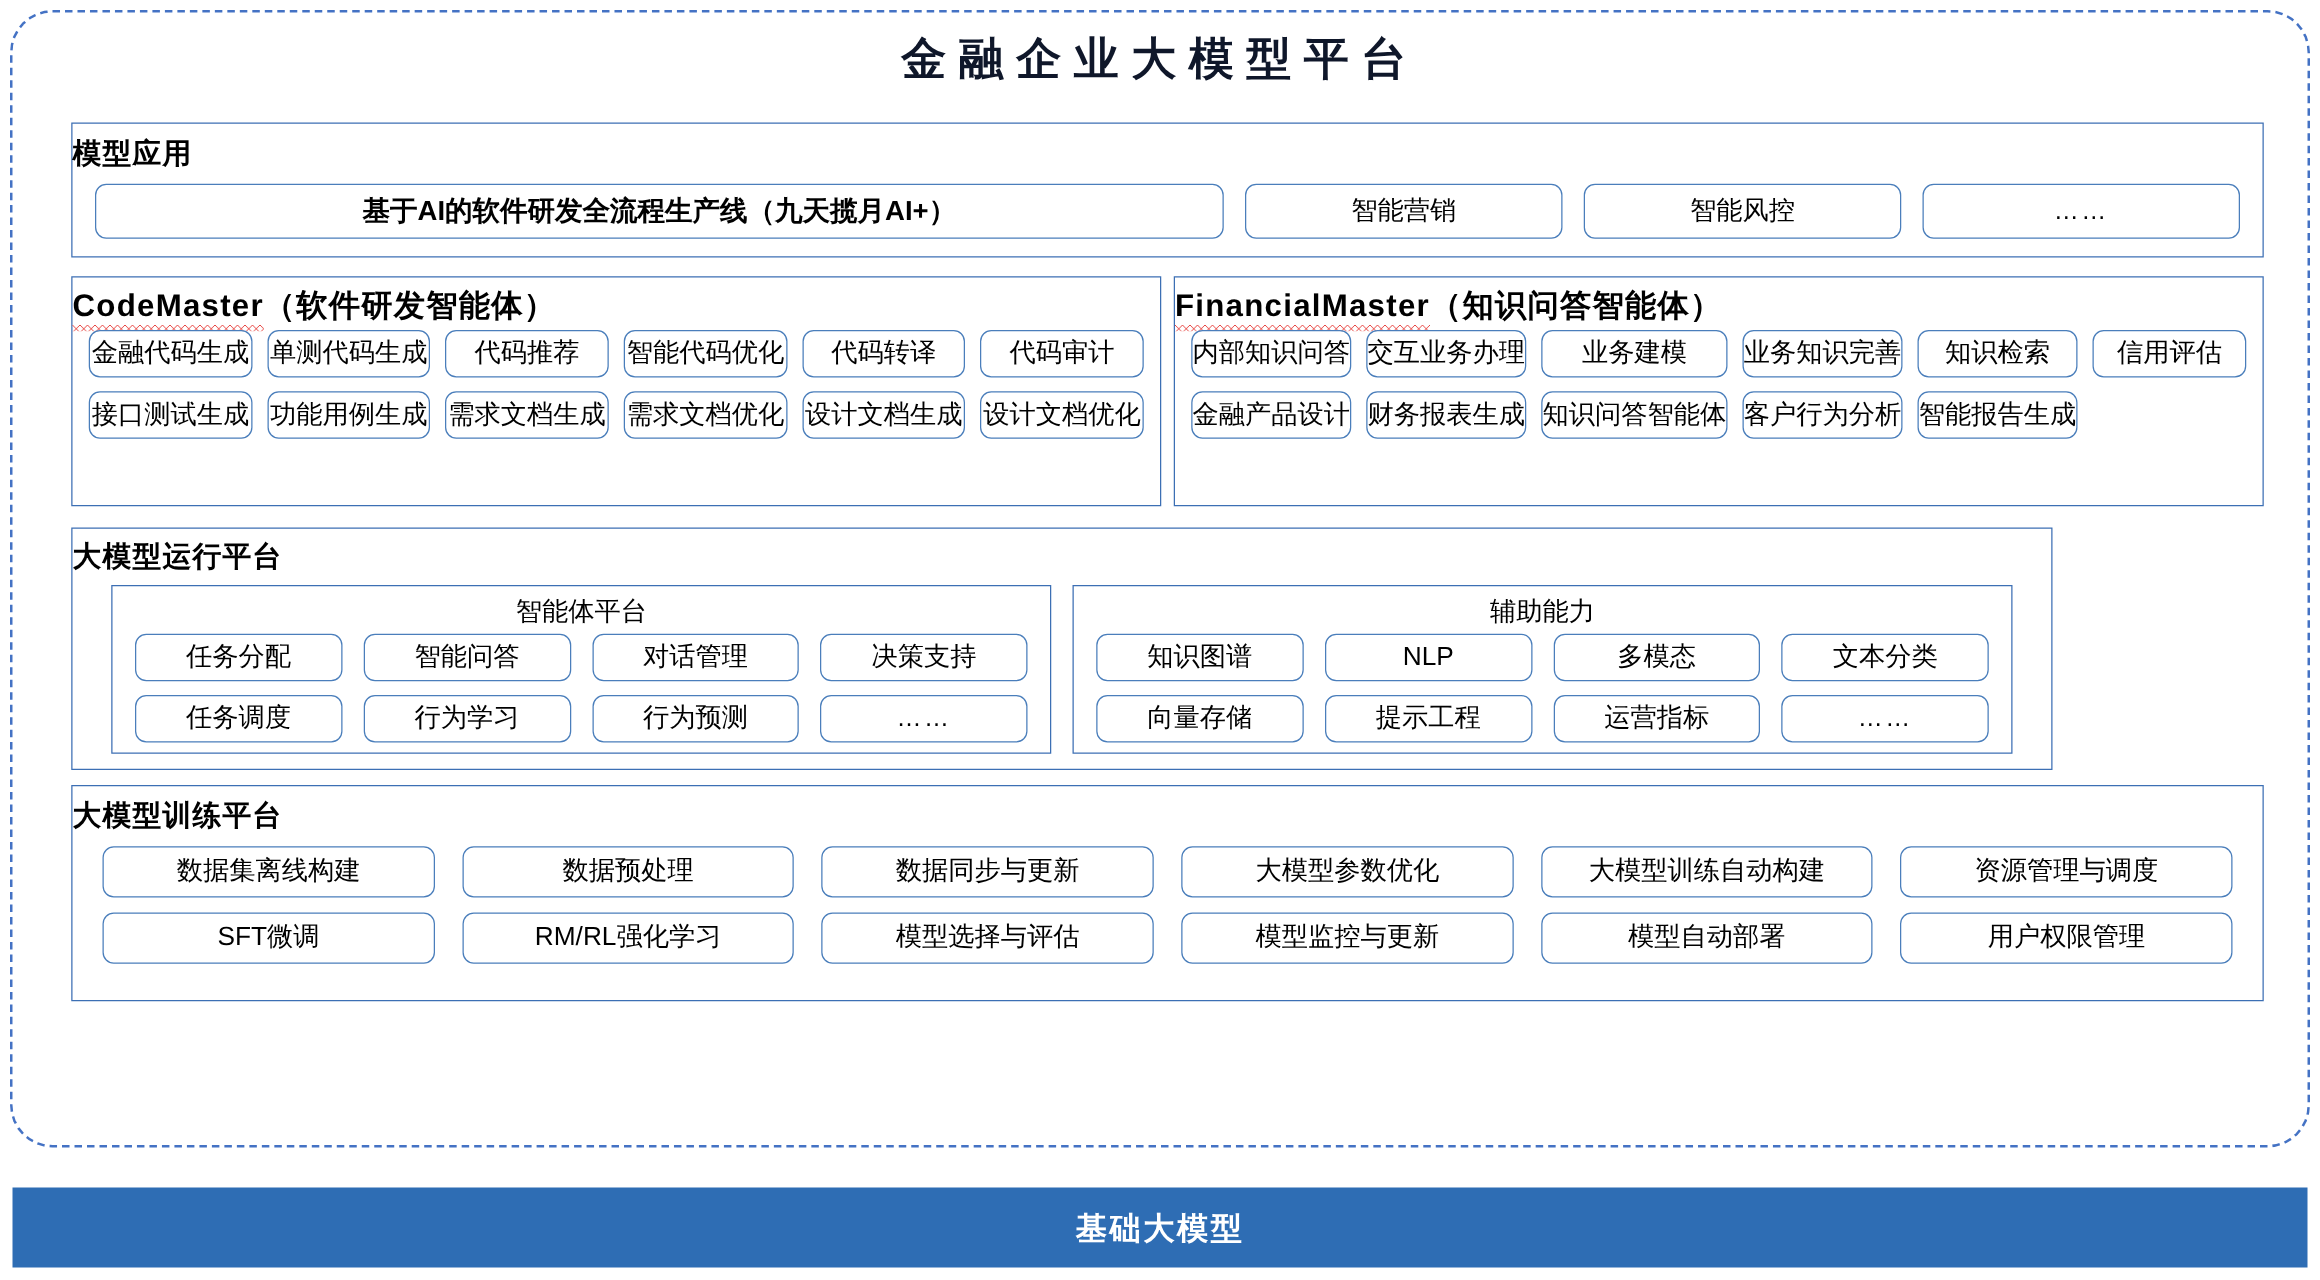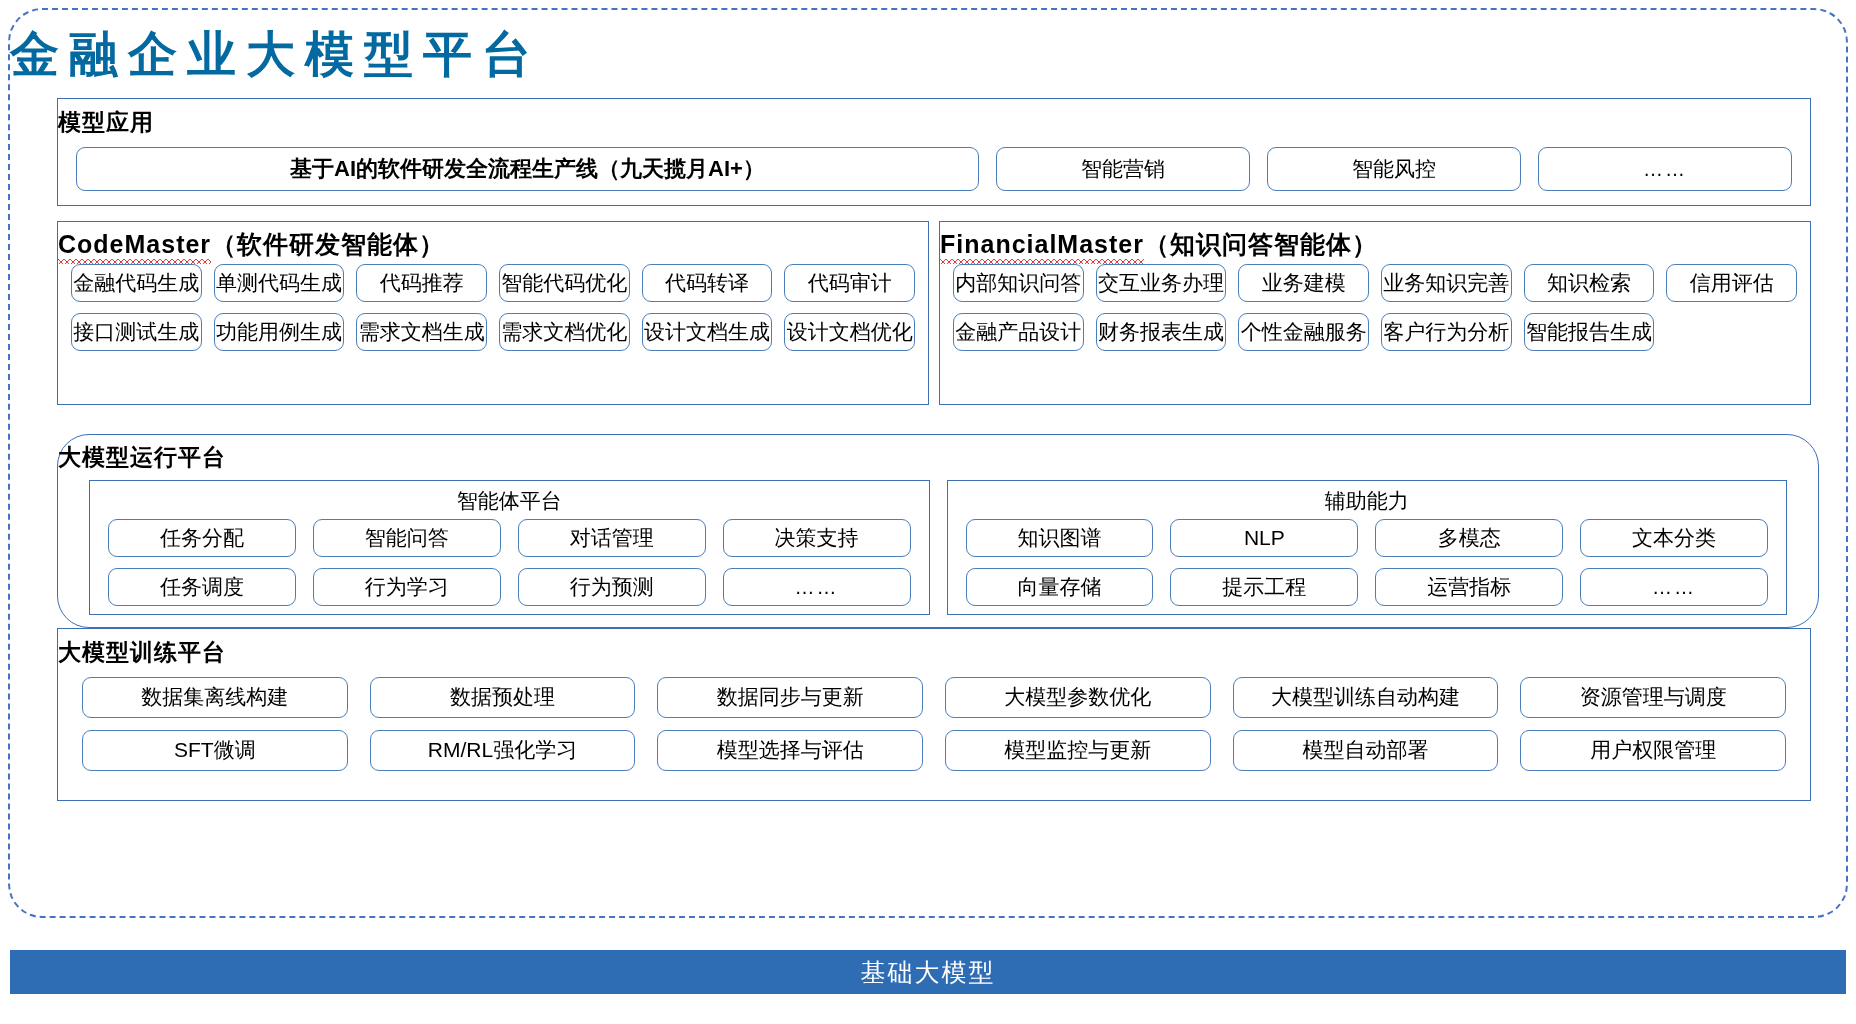--- a/index.html
+++ b/index.html
@@ -33,25 +33,26 @@
     border-radius: 34px;
     padding: 0;
   }
 
   
   .main-title {
     position: absolute;
     left: 0;
     top: 18px;
     width: 100%;
+    text-align: center;
     font-family: "Liberation Serif", "DejaVu Serif", serif;
-    font-size: 49px;
+    font-size: 36px;
     font-weight: 700;
     letter-spacing: 10px;
-    color: #0369a1;
+    color: #0f172a;
     line-height: 1.1;
   }
 
   
   .section-box {
     position: absolute;
     box-sizing: border-box;
     border: 1.6px solid #3C6FB4;
     background: #ffffff;
   }
@@ -140,24 +141,23 @@
     display: grid;
     grid-template-columns: repeat(6, 1fr);
     grid-auto-rows: 38px;
     column-gap: 12px;
     row-gap: 11px;
   }
 
   
   #runtime-platform {
     left: 47px;
-    top: 424px;
-    width: 1762px;
+    top: 412px;
+    width: 1585px;
     height: 194px;
-    border-radius: 32px;
   }
   #runtime-platform .section-title { margin-top: 7px; }
   .runtime-panels {
     position: absolute;
     left: 31px;
     right: 31px;
     top: 45px;
     bottom: 12px;
     display: flex;
     gap: 17px;
@@ -207,28 +207,28 @@
     column-gap: 22px;
     row-gap: 12px;
   }
 
   
   #foundation-bar {
     position: absolute;
     left: 10px;
     top: 950px;
     width: 1836px;
-    height: 44px;
+    height: 64px;
     background: #2E6DB4;
     color: #ffffff;
     display: flex;
     align-items: center;
     justify-content: center;
     font-size: 25px;
-    font-weight: 400;
+    font-weight: 700;
     letter-spacing: 2px;
   }
 </style>
 </head>
 <body>
 
 <div id="diagram-root">
 
   <div class="outer-frame">
 
@@ -266,21 +266,21 @@
       <div class="section-title with-en"><span class="squiggle">FinancialMaster</span><span>（知识问答智能体）</span></div>
       <div class="tile-grid">
         <div class="pill">内部知识问答</div>
         <div class="pill">交互业务办理</div>
         <div class="pill">业务建模</div>
         <div class="pill">业务知识完善</div>
         <div class="pill">知识检索</div>
         <div class="pill">信用评估</div>
         <div class="pill">金融产品设计</div>
         <div class="pill">财务报表生成</div>
-        <div class="pill">个性金融服务</div>
+        <div class="pill">知识问答智能体</div>
         <div class="pill">客户行为分析</div>
         <div class="pill">智能报告生成</div>
       </div>
     </div>
 
     <div class="section-box" id="runtime-platform">
       <div class="section-title">大模型运行平台</div>
       <div class="runtime-panels">
 
         <div class="sub-panel">

